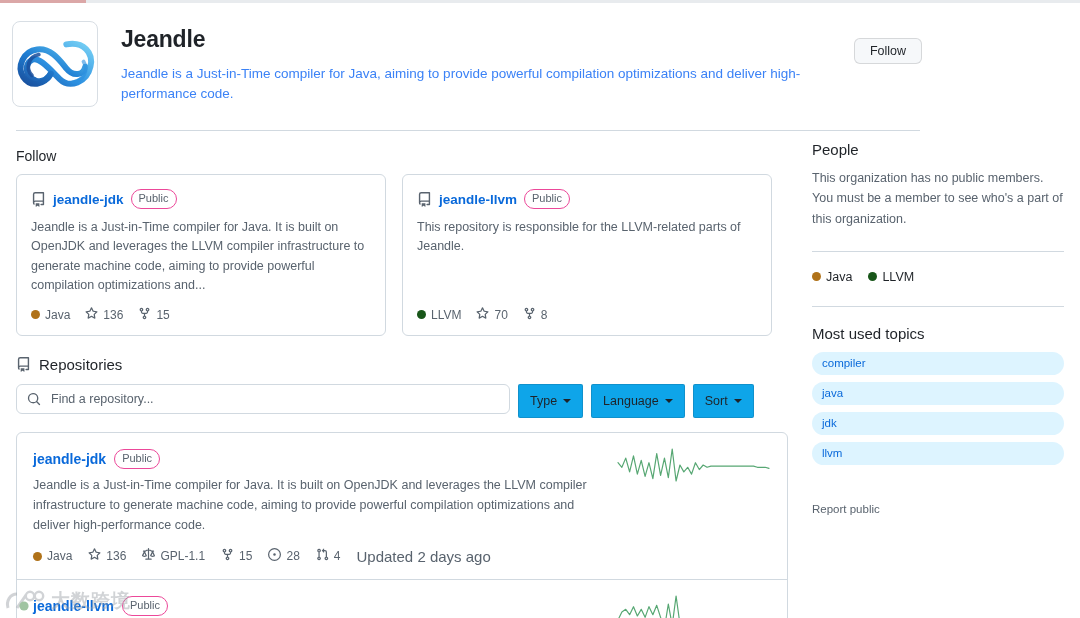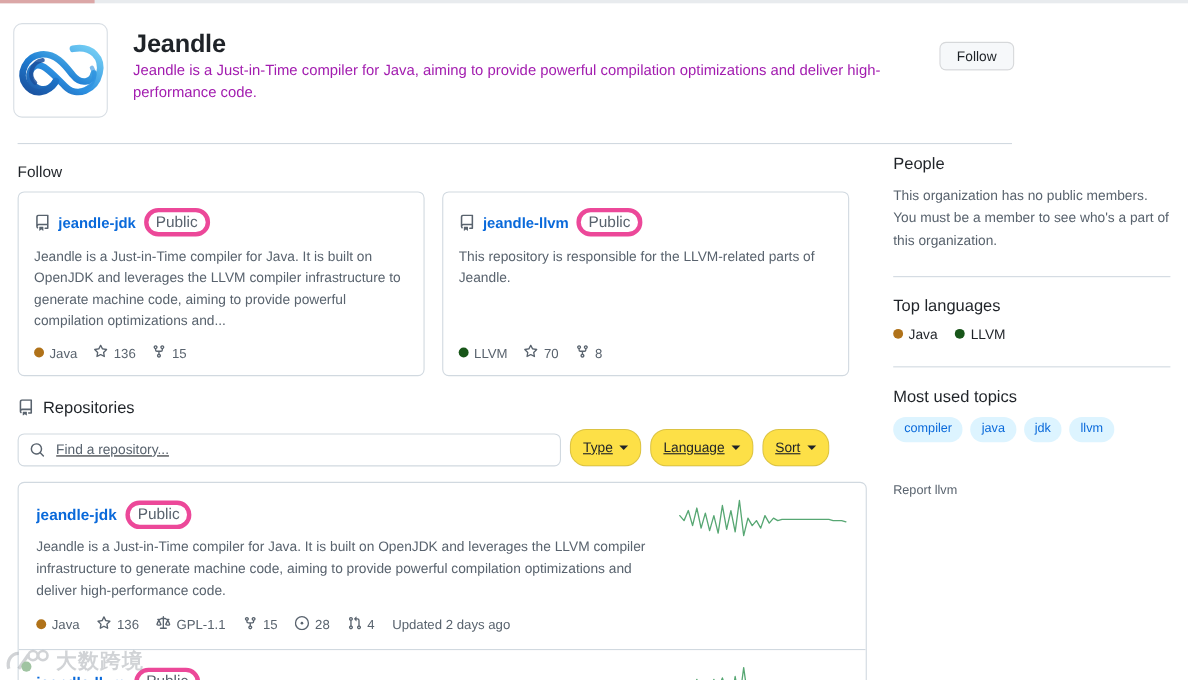--- a/index.html
+++ b/index.html
@@ -25,21 +25,21 @@
   #avatar {
     position: absolute; left: 12px; top: 18px;
     width: 86px; height: 86px;
     border: 1px solid #d8dee4; border-radius: 8px;
     background: #fff; overflow: hidden;
   }
   #avatar svg { display: block; width: 86px; height: 86px; }
 
   #org-title-block { margin-left: 105px; padding-right: 100px; }
   #org-name { font-size: 23px; font-weight: bold; line-height: 1.25; letter-spacing: -.2px; margin: 8px 0 0 0; }
-  #org-desc { font-size: 13.5px; color: #a21caf; line-height: 1.5; }
+  #org-desc { font-size: 13.5px; color: #3b82f6; margin-top: 10px; line-height: 1.5; }
 
   #follow-button {
     position: absolute; right: 14px; top: 35px;
     font-size: 12.5px; color: #1f2328;
     background: #f6f8fa; border: 1px solid rgba(31,35,40,.15);
     border-radius: 6px; padding: 5px 15px; cursor: pointer;
     font-family: "Liberation Sans", sans-serif;
   }
 
   #header-rule { position: absolute; left: 16px; right: 16px; top: 127px; height: 1px; background: #d1d9e0; }
@@ -56,68 +56,68 @@
   .pinned-card {
     width: 370px; flex: none; min-height: 117px;
     border: 1px solid #d1d9e0; border-radius: 6px;
     padding: 14px 16px 12px 14px; background: #fff;
     display: flex; flex-direction: column;
   }
   .pinned-top { display: flex; align-items: center; gap: 7px; }
   .repo-icon { color: #59636e; display: inline-flex; }
   .pinned-name { font-size: 13.5px; font-weight: bold; color: #0969da; cursor: pointer; }
   .badge-public {
-    font-size: 14px; color: #59636e; border: 4px solid #ec4899;
+    font-size: 11px; color: #59636e; border: 1px solid #ec4899;
     border-radius: 999px; padding: 0px 7px 1px 7px; line-height: 17px;
   }
   .pinned-desc { font-size: 12.5px; color: #59636e; line-height: 1.55; margin-top: 9px; flex: 1; }
   .pinned-meta { display: flex; align-items: center; gap: 15px; margin-top: 11px; font-size: 12px; color: #59636e; }
   .meta-item { display: inline-flex; align-items: center; gap: 5px; }
   .lang-dot { width: 9px; height: 9px; border-radius: 50%; display: inline-block; }
 
   
   #repos-head { display: flex; align-items: center; gap: 8px; margin: 20px 0 11px 0; }
   #repos-title { font-size: 15px; }
 
-  #repo-controls { display: flex; gap: 8px; align-items: flex-end; text-decoration: underline; }
+  #repo-controls { display: flex; gap: 8px; align-items: flex-start; }
   #search-wrap {
     flex: 1; position: relative; height: 30px;
     border: 1px solid #d1d9e0; border-radius: 6px; background: #fff;
     display: flex; align-items: center; padding: 0 10px; gap: 8px;
     max-width: 494px;
   }
   #search-input {
     border: 0; outline: 0; background: transparent; flex: 1;
     font-size: 12.5px; color: #1f2328; font-family: "Liberation Sans", sans-serif;
   }
   #search-input::placeholder { color: #59636e; }
   .filter-btn {
-    height: 30px; background: #fde047; border: 1px solid rgba(31,35,40,.15);
-    border-radius: 15px; font-size: 12.5px; color: #1f2328;
+    height: 30px; background: #0ea5e9; border: 1px solid rgba(31,35,40,.15);
+    border-radius: 2px; font-size: 12.5px; color: #1f2328;
     padding: 16px 11px; display: inline-flex; align-items: center; gap: 6px; cursor: pointer;
     font-family: "Liberation Sans", sans-serif;
   }
   .caret { width: 0; height: 0; border-left: 4px solid transparent; border-right: 4px solid transparent; border-top: 4px solid #1f2328; display: inline-block; }
 
   #repo-list { margin-top: 14px; border: 1px solid #d1d9e0; border-radius: 6px; overflow: hidden; }
   .repo-row { position: relative; padding: 16px 16px 14px 16px; border-bottom: 1px solid #d1d9e0; }
   .repo-row:last-child { border-bottom: 0; }
   .repo-name { font-size: 14px; font-weight: bold; color: #0969da; cursor: pointer; }
   .repo-top { display: flex; align-items: center; gap: 8px; }
   .repo-desc { font-size: 12.5px; color: #59636e; line-height: 1.6; margin-top: 6px; max-width: 580px; }
   .repo-meta { display: flex; align-items: center; gap: 16px; margin-top: 13px; font-size: 12px; color: #59636e; }
-  .repo-updated { color: #59636e; font-size: 12px; }
+  .repo-updated { color: #59636e; font-size: 15px; }
   .sparkline { position: absolute; right: 16px; top: 14px; width: 155px; height: 36px; }
 
   
   .side-title { font-size: 15px; color: #1f2328; margin-bottom: 10px; }
   .side-text { font-size: 12.5px; color: #59636e; line-height: 1.62; }
   .side-rule { height: 1px; background: #d1d9e0; margin: 22px 0 18px 0; }
   #top-langs { display: flex; gap: 16px; align-items: center; font-size: 12.5px; color: #1f2328; }
-  #topics-list { display: flex; flex-wrap: wrap; gap: 7px; margin-top: 10px; }
+  #topics-list { display: flex; flex-wrap: wrap; gap: 7px; margin-top: 10px; flex-direction: column; }
   .topic-pill {
     background: #ddf4ff; color: #0969da; font-size: 11.5px;
     border-radius: 999px; padding: 4px 10px; cursor: pointer; line-height: 1.3;
   }
   #report-abuse { font-size: 11.5px; color: #59636e; margin-top: 38px; cursor: pointer; }
 
   
   #watermark {
     position: absolute; left: 4px; bottom: 4px;
     display: flex; align-items: center; gap: 5px;
@@ -354,21 +354,20 @@
       </div>
     </div>
 
     <div id="col-side">
 
       <div class="side-title">People</div>
       <div class="side-text">This organization has no public members. You must be a member to see who's a part of this organization.</div>
 
       <div class="side-rule"></div>
 
-      <div class="side-title">Top languages</div>
       <div id="top-langs">
         <span class="meta-item">
           <span class="lang-dot" id="side-lang0" style="background: rgb(176, 114, 25);"></span>
           <span>Java</span>
         </span>
         <span class="meta-item">
           <span class="lang-dot" id="side-lang1" style="background: rgb(24, 86, 25);"></span>
           <span>LLVM</span>
         </span>
       </div>
@@ -376,21 +375,21 @@
       <div class="side-rule"></div>
 
       <div class="side-title">Most used topics</div>
       <div id="topics-list">
         <span class="topic-pill">compiler</span>
         <span class="topic-pill">java</span>
         <span class="topic-pill">jdk</span>
         <span class="topic-pill">llvm</span>
       </div>
 
-      <div id="report-abuse">Report llvm</div>
+      <div id="report-abuse">Report public</div>
     </div>
 
   </div>
 
   <div id="watermark">
     <svg width="42" height="22" viewBox="0 0 42 22">
       <path d="M4 18 C2 11 6 4 13 4" fill="none" stroke="#9aa0a6" stroke-width="3"></path>
       <path d="M13 18 L22 5" stroke="#9aa0a6" stroke-width="3" fill="none"></path>
       <circle cx="26" cy="6" r="4.2" fill="none" stroke="#9aa0a6" stroke-width="2.4"></circle>
       <circle cx="35" cy="6" r="4.2" fill="none" stroke="#9aa0a6" stroke-width="2.4"></circle>

